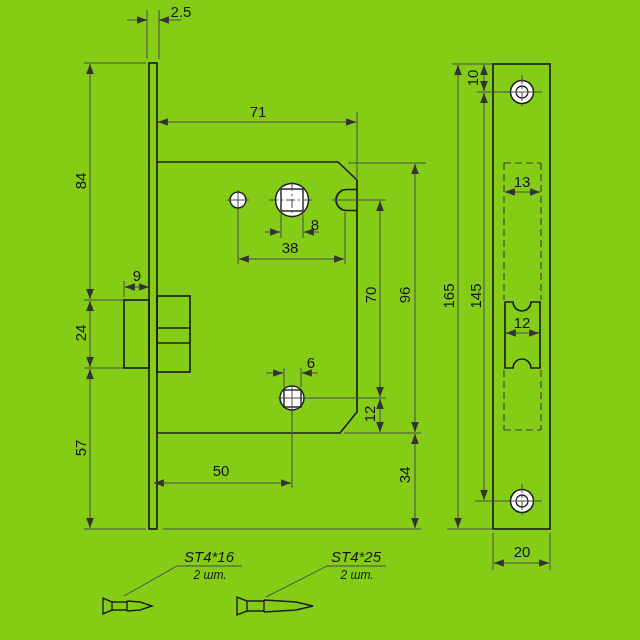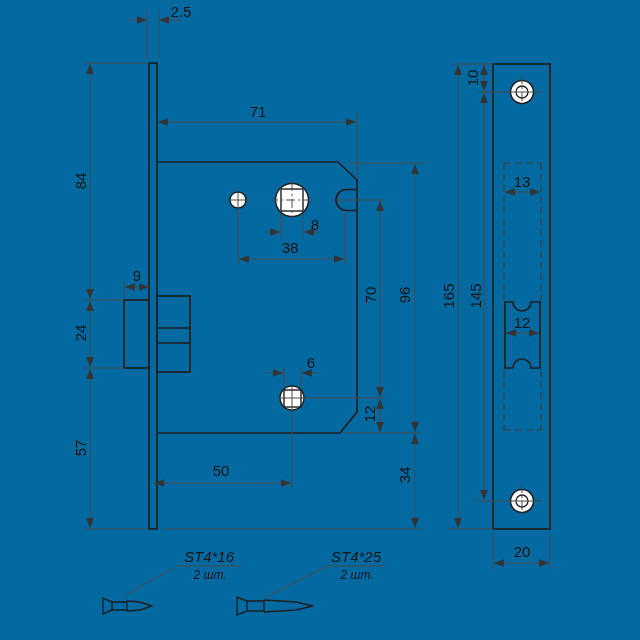--- a/index.html
+++ b/index.html
@@ -1,16 +1,16 @@
 <!DOCTYPE html>
 <html><head>
 <meta charset="utf-8">
 <style>
   html,body{margin:0;padding:0;background:#ffffff;}
-  .stage{position:relative;width:640px;height:640px;background:#0369a1;overflow:hidden;}
+  .stage{position:relative;width:640px;height:640px;background:#84cc16;overflow:hidden;}
   svg{display:block;}
   .outline{stroke:#1f1f1f;stroke-width:1.7;fill:none;stroke-linejoin:miter;stroke-linecap:butt;}
   .outline2{stroke:#1f1f1f;stroke-width:1.5;fill:#fff;}
   .thin{stroke:#4a4a4a;stroke-width:1;fill:none;}
   .dim{stroke:#4a4a4a;stroke-width:1;fill:none;}
   .center{stroke:#4a4a4a;stroke-width:1;fill:none;stroke-dasharray:9 3 2 3;}
   .dashed{stroke:#3d3d3d;stroke-width:1.1;fill:none;stroke-dasharray:7 4;}
   .dimtext{font:15px "Liberation Sans", sans-serif;fill:#161616;}
   .mid{dominant-baseline:central;}
   .screwtext{font:italic 15px "Liberation Sans", sans-serif;fill:#161616;}

